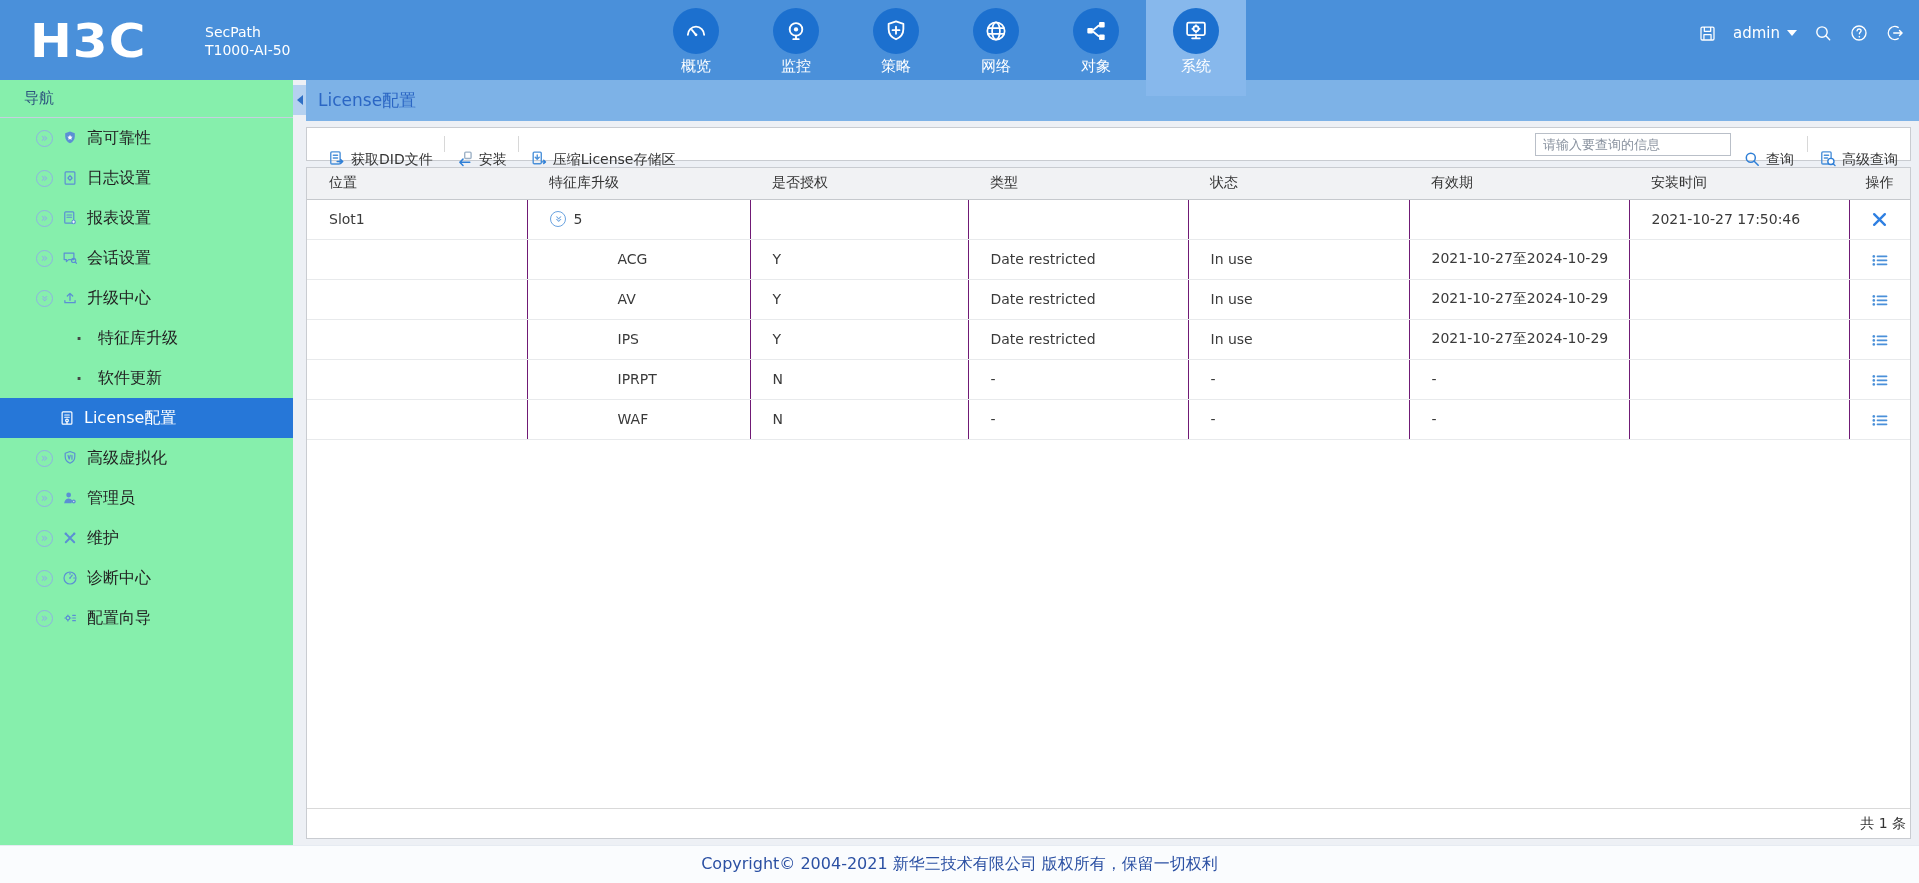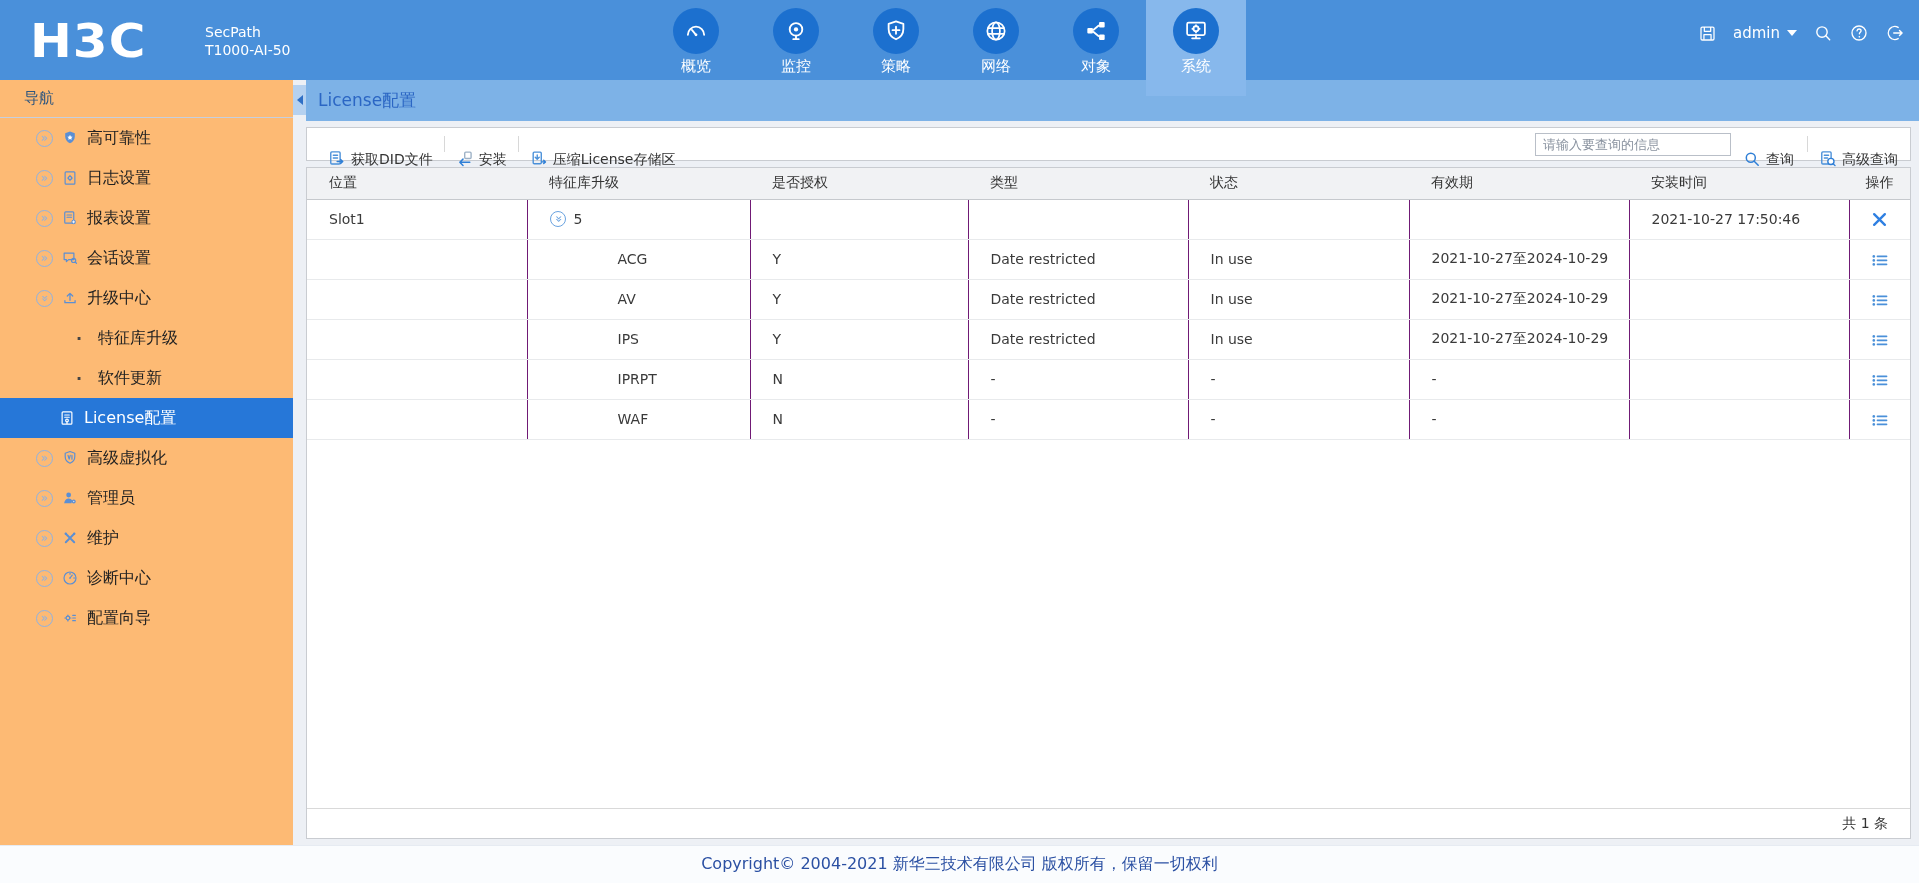--- a/index.html
+++ b/index.html
@@ -18,21 +18,21 @@
   .tab-label { margin-top:3px; color:#fff; font-size:15px; }
   .user-area { position:absolute; right:14px; top:0; height:66px; display:flex; align-items:center; gap:16px; color:#fff; }
   .user-name { font-size:15px; display:flex; align-items:center; gap:7px; cursor:pointer; }
   .caret-down { width:0; height:0; border-left:5px solid transparent; border-right:5px solid transparent; border-top:6px solid #fff; display:inline-block; }
   .hdr-ic { display:flex; align-items:center; cursor:pointer; }
 
   
   .middle { flex:1; display:flex; min-height:0; }
 
   
-  .sidebar { width:293px; background:#fdba74; flex:0 0 auto; }
+  .sidebar { width:293px; background:#86efac; flex:0 0 auto; }
   .side-title { height:38px; display:flex; align-items:center; padding-left:24px; color:#2e567f; font-size:15px; border-bottom:1px solid #c6cfdf; }
   .nav-item { height:40px; display:flex; align-items:center; padding-left:36px; font-size:16px; color:#222; cursor:pointer; gap:8px; }
   .nav-item.sub { padding-left:76px; }
   .nav-item.sub .bullet::before { content:"·"; color:#444; margin-right:8px; font-weight:bold; }
   .nav-item.selected { background:#2677d8; color:#fff; padding-left:58px; }
   .chev { width:17px; height:17px; border-radius:50%; border:1px solid #8fb2e2; color:#8fb2e2; font-size:12px; line-height:14px; text-align:center; flex:0 0 auto; }
   .chev::before { content:"»"; display:block; }
   .chev.expanded { transform:rotate(90deg); }
   .nav-ic { display:flex; align-items:center; flex:0 0 auto; }
 
@@ -59,21 +59,21 @@
   th { height:31px; background:#f1f2f4; border-bottom:1px solid #c6c9cd; font-weight:normal; font-size:14px; color:#333; text-align:left; padding-left:22px; }
   th.op-col { text-align:center; padding-left:0; }
   td { height:40px; border-bottom:1px solid #e8eaec; border-right:1px solid #701a75; font-size:14px; color:#3a3a3a; padding-left:22px; background:#fff; }
   td:last-child { border-right:none; text-align:center; padding-left:0; }
   td.indent { padding-left:90px; }
   .feat-group { display:flex; align-items:center; gap:8px; }
   .chev-table { width:16px; height:16px; border-radius:50%; border:1px solid #6aa3e0; color:#6aa3e0; font-size:12px; line-height:13px; text-align:center; transform:rotate(90deg); cursor:pointer; flex:0 0 auto; }
   .chev-table::before { content:"»"; display:block; }
   .op-ic { display:inline-flex; align-items:center; justify-content:center; cursor:pointer; vertical-align:middle; }
   .spacer { flex:1; }
-  .pager { height:30px; border-top:1px solid #d9d9d9; display:flex; align-items:center; justify-content:flex-end; padding-right:22px; font-size:14px; color:#333; flex:0 0 auto; }
+  .pager { height:30px; border-top:1px solid #d9d9d9; display:flex; align-items:center; justify-content:flex-end; padding-right:4px; font-size:14px; color:#333; flex:0 0 auto; }
 
   
   .copyright-bar { height:38px; background:#fafcfe; border-top:1px solid #e6ebf2; display:flex; align-items:center; justify-content:center; flex:0 0 auto; }
   .copyright-text { color:#2b50a3; font-size:16px; }
 </style>
 </head>
 <body>
 
 <div class="app">
 

